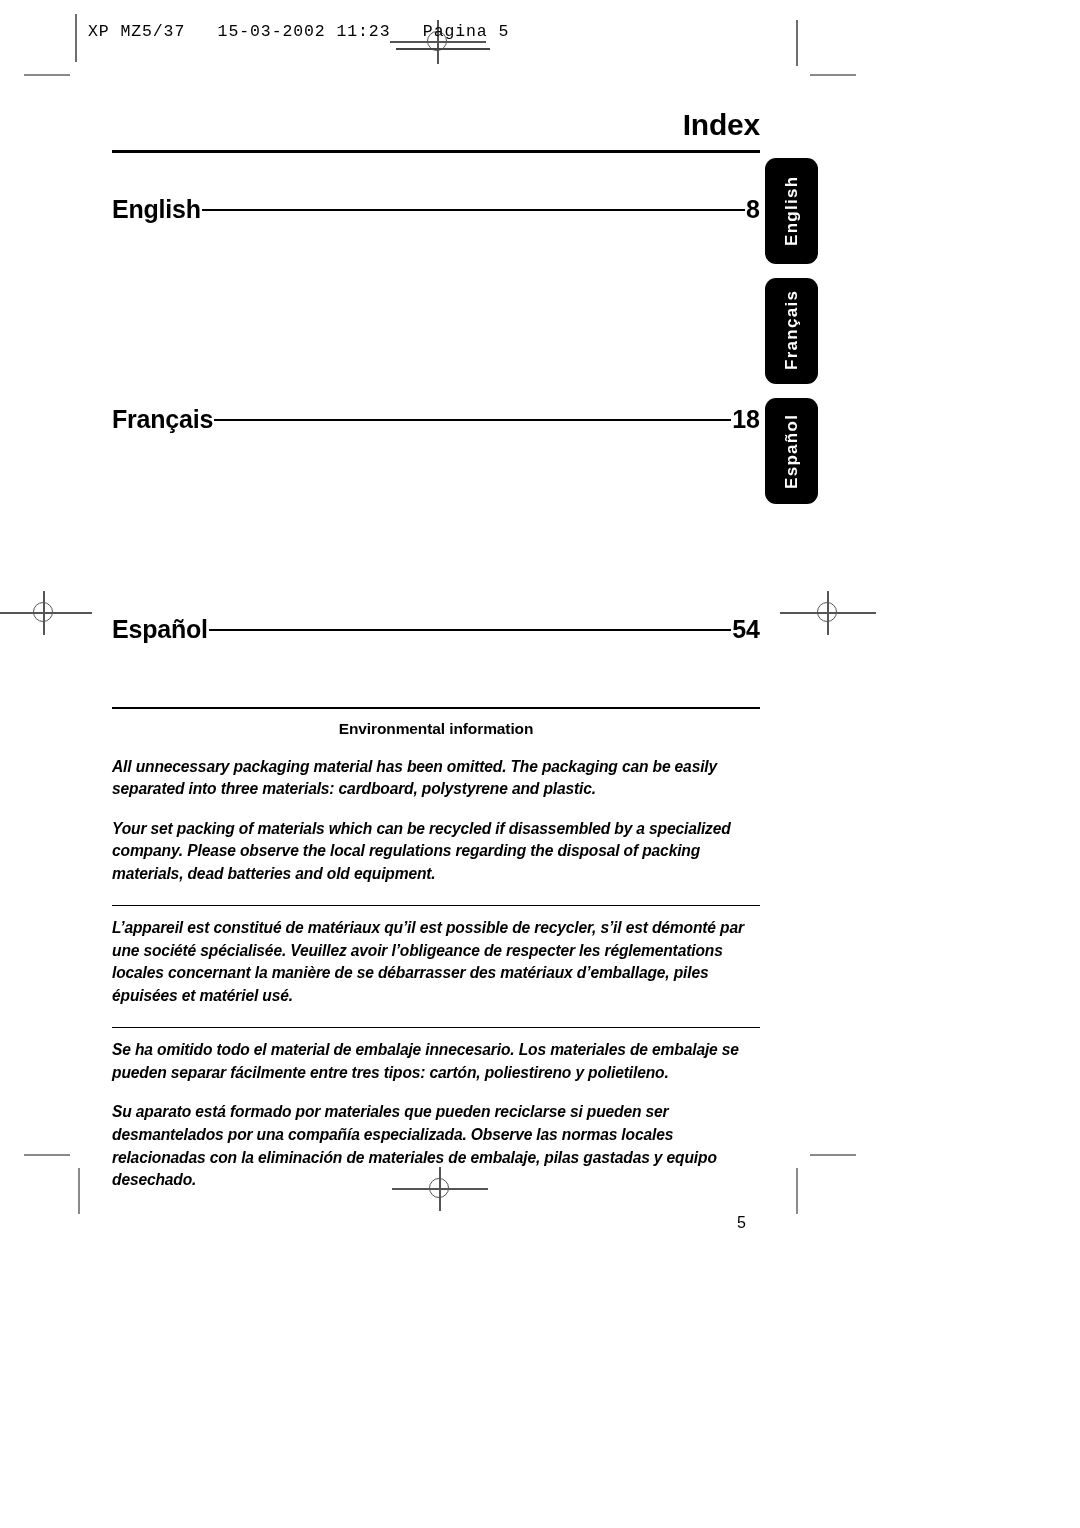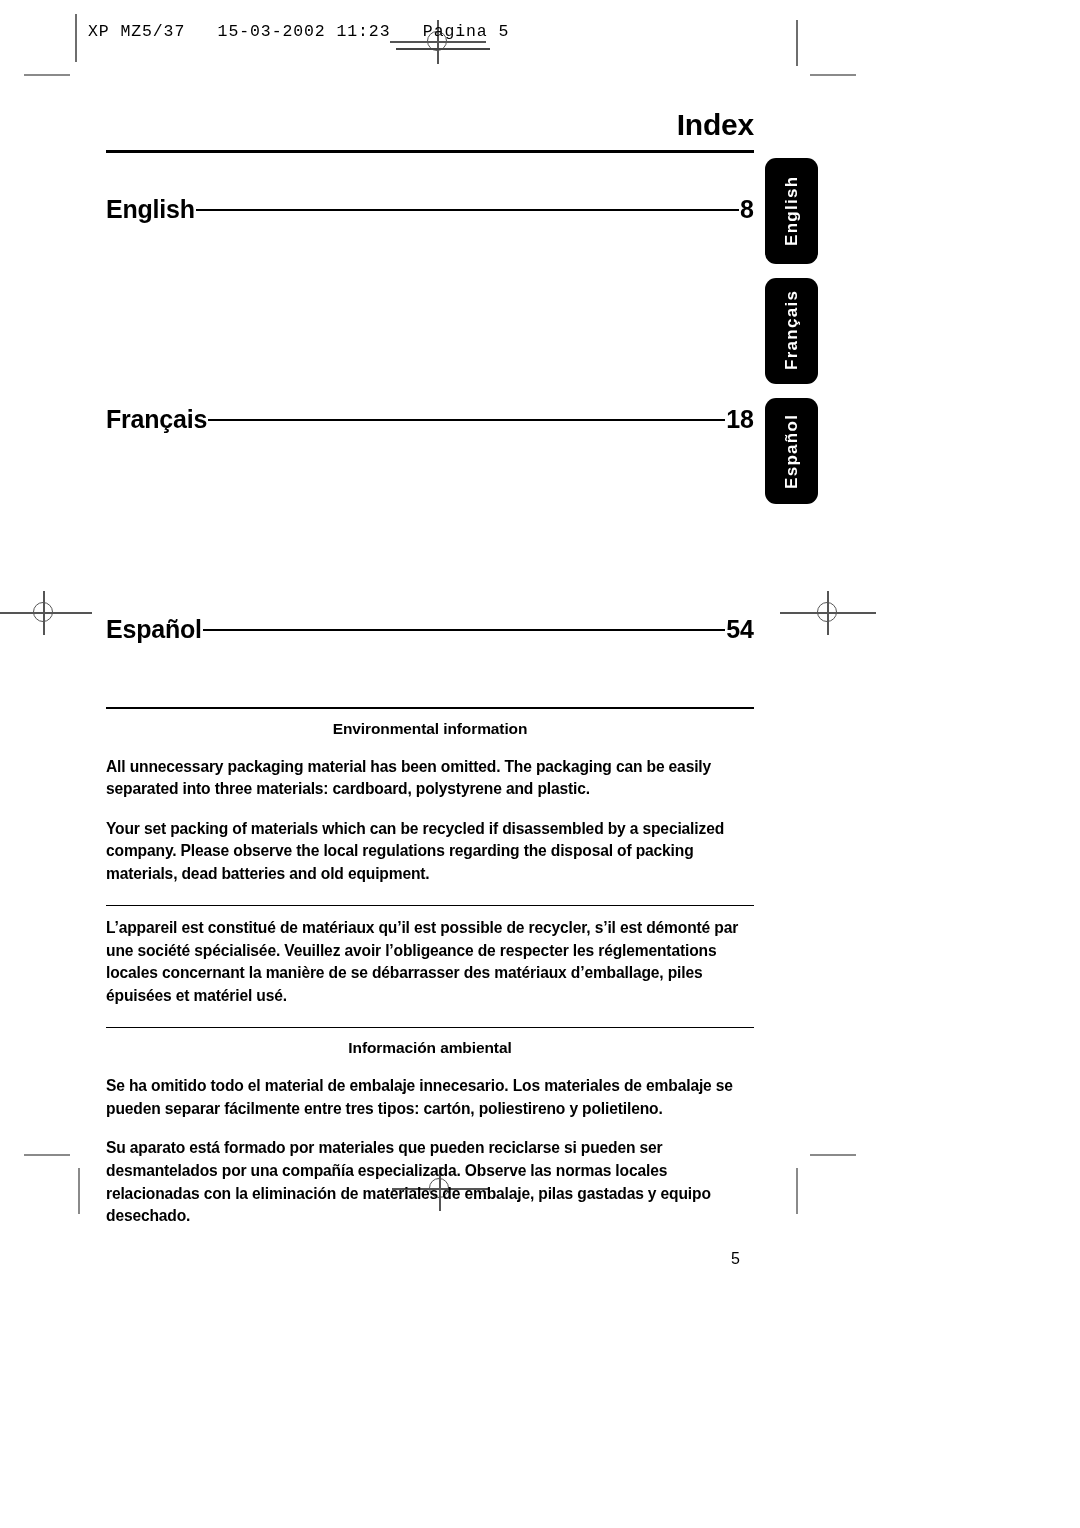--- a/index.html
+++ b/index.html
@@ -73,21 +73,21 @@
   .slug-tail {
     position: absolute;
     left: 452px; top: 48px;
     width: 38px; height: 1.5px;
     background: #444;
   }
 
   
   .page {
     position: absolute;
-    left: 106px;
+    left: 112px;
     top: 110px;
     width: 648px;
   }
 
   .index-title {
     text-align: right;
     font-size: 30px;
     font-weight: bold;
     letter-spacing: -0.2px;
     line-height: 1;
@@ -137,20 +137,21 @@
   .env-heading {
     font-size: 15.5px;
     font-weight: bold;
     letter-spacing: -0.1px;
     margin: 0 0 18px 0;
     text-align: center;
   }
   .env-para {
     font-size: 15.6px;
     font-weight: bold;
+    font-style: italic;
     line-height: 1.45;
     letter-spacing: -0.15px;
     margin: 0 0 17px 0;
   }
   .env-para:last-child { margin-bottom: 19px; }
 
   .page-number {
     margin-top: 22px;
     text-align: right;
     padding-right: 14px;
@@ -254,21 +255,20 @@
     <p class="env-para">Your set packing of materials which can be recycled if disassembled by a specialized company. Please observe the local regulations regarding the disposal of packing materials, dead batteries and old equipment.</p>
   </div>
 
   <div class="env-block">
     <div class="env-rule"></div>
     <p class="env-para">L’appareil est constitué de matériaux qu’il est possible de recycler, s’il est démonté par une société spécialisée. Veuillez avoir l’obligeance de respecter les réglementations locales concernant la manière de se débarrasser des matériaux d’emballage, piles épuisées et matériel usé.</p>
   </div>
 
   <div class="env-block">
     <div class="env-rule"></div>
-    <div class="env-heading">Información ambiental</div>
     <p class="env-para">Se ha omitido todo el material de embalaje innecesario. Los materiales de embalaje se pueden separar fácilmente entre tres tipos:  cartón, poliestireno y polietileno.</p>
     <p class="env-para">Su aparato está formado por materiales que pueden reciclarse si pueden ser desmantelados por una compañía especializada. Observe las normas locales relacionadas con la eliminación de materiales de embalaje, pilas gastadas y equipo desechado.</p>
   </div>
 
   <div class="page-number">5</div>
 </div>
 
 <div class="tab tab-english">
   <span>English</span>
 </div>

